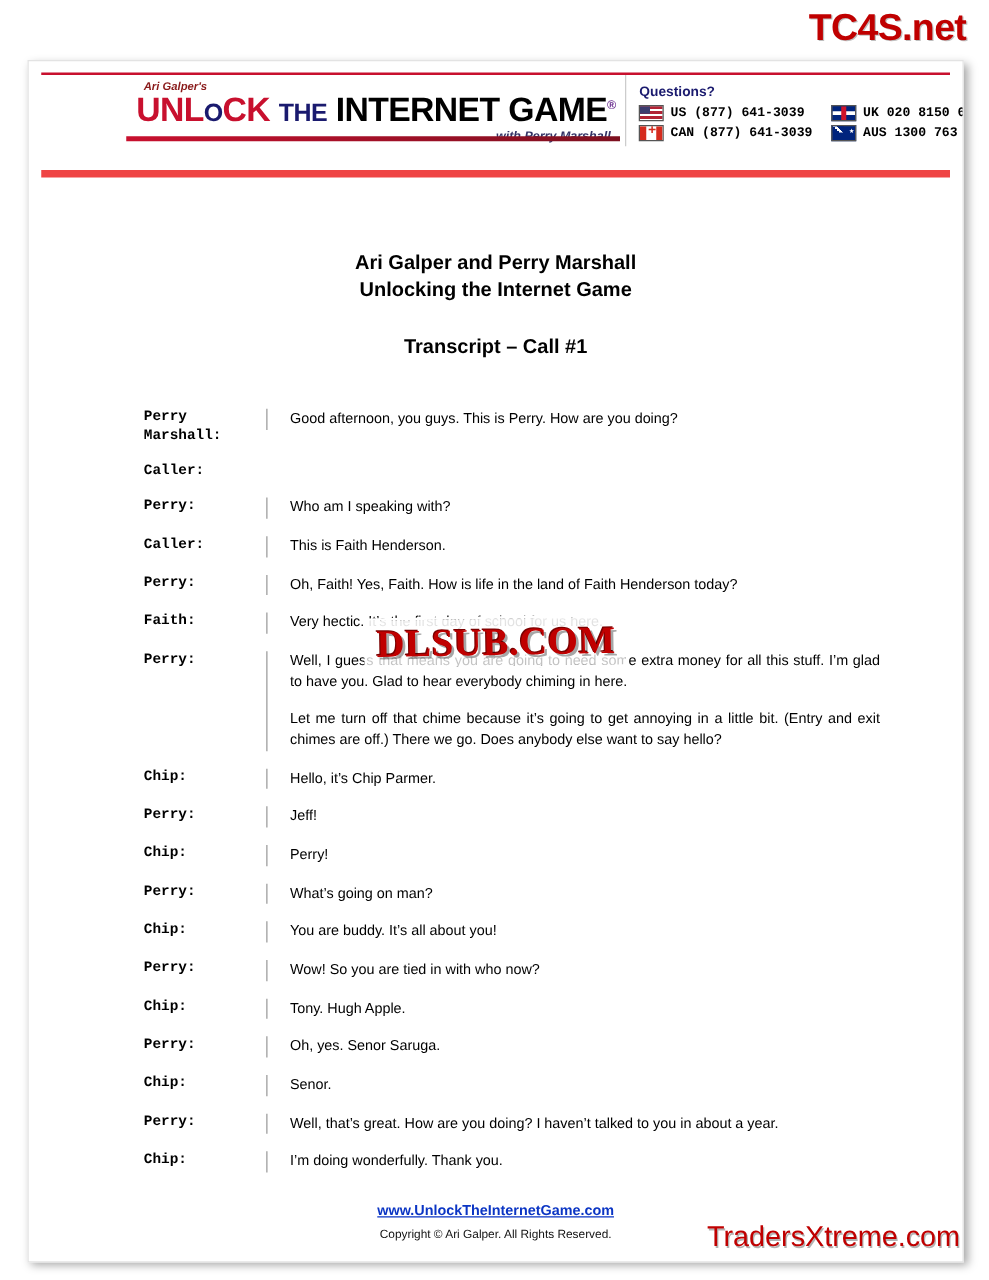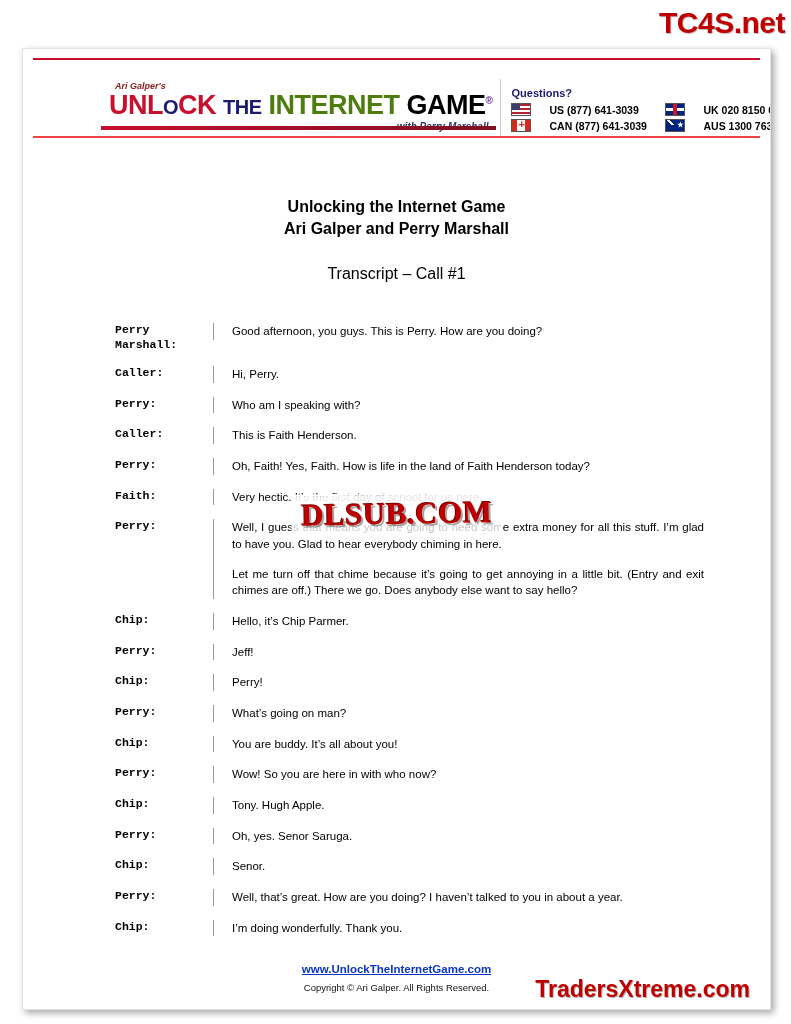--- a/index.html
+++ b/index.html
@@ -13,21 +13,21 @@
     position: relative;
     font-family: "Liberation Sans", sans-serif;
     color: #000000;
     overflow: hidden;
   }
 
   
   .tc4s-watermark {
     position: absolute;
     top: 6px;
-    right: 6px;
+    right: 18px;
     font-family: "Liberation Sans", sans-serif;
     font-weight: bold;
     font-size: 30px;
     color: #c00000;
     letter-spacing: -0.5px;
     text-shadow: 1px 1px 0 rgba(0,0,0,0.25);
   }
 
   
   .page {
@@ -41,24 +41,24 @@
     border: 1px solid #e3e3e3;
     overflow: hidden;
   }
 
   
   .banner {
     position: relative;
     margin: 9px 10px 0 10px;
     height: 76px;
     border-top: 2px solid #c8102e;
-    border-bottom: 2px solid #ef4444;
+    border-bottom: 6px solid #ef4444;
     background: #ffffff;
     display: flex;
-    align-items: flex-end;
+    align-items: flex-start;
   }
   .banner-photo {
     width: 62px;
     flex: 0 0 62px;
     background: linear-gradient(160deg,#4a5a73 0%, #2c3a4f 55%, #1b2434 100%);
     position: relative;
     overflow: hidden;
   }
   .banner-photo .face {
     position: absolute;
@@ -119,21 +119,21 @@
   .banner-main {
     font-family: "Liberation Sans", sans-serif;
     font-weight: bold;
     font-size: 27px;
     letter-spacing: -0.5px;
     line-height: 1;
     white-space: nowrap;
   }
   .banner-main .unlock { color: #c8102e; }
   .banner-main .the { color: #1a1a6e; font-size: 20px; }
-  .banner-main .internet { color: #4d7c0f; }
+  .banner-main .internet { color: #000000; }
   .banner-main .game { color: #000000; }
   .banner-main .reg { font-size: 10px; vertical-align: super; color: #6a2d8f; }
   .banner-sub {
     font-size: 10px;
     font-style: italic;
     font-weight: bold;
     color: #333366;
     text-align: right;
     margin-top: 2px;
     padding-right: 4px;
@@ -160,23 +160,24 @@
     margin-bottom: 4px;
   }
   .contact-grid {
     display: grid;
     grid-template-columns: 1fr 1fr;
     gap: 3px 8px;
   }
   .contact-item {
     display: flex;
     align-items: center;
-    gap: 18px;
+    gap: 5px;
     white-space: nowrap;
     font-size: 10.5px;
+    font-family: Liberation Mono, monospace;
   }
   .flag {
     width: 18px;
     height: 11px;
     flex: 0 0 18px;
     border: 1px solid #555;
     position: relative;
     overflow: hidden;
   }
   .flag.us { background: repeating-linear-gradient(#b22234 0 2px, #ffffff 2px 4px); }
@@ -213,21 +214,21 @@
     text-align: center;
     margin-top: 58px;
     font-size: 16px;
     font-weight: bold;
     line-height: 1.35;
   }
   .doc-subtitle {
     text-align: center;
     margin-top: 26px;
     font-size: 16px;
-    font-weight: normal;
+    font-weight: bold;
   }
 
   .transcript {
     margin: 40px 66px 0 92px;
     position: relative;
   }
   .row {
     display: flex;
     align-items: flex-start;
     margin-bottom: 14px;
@@ -288,24 +289,24 @@
     color: #0b35c4;
     text-decoration: underline;
   }
   .footer-copy {
     margin-top: 5px;
     font-size: 9.5px;
     color: #111111;
   }
   .tx-watermark {
     position: absolute;
-    right: 20px;
+    right: 2px;
     bottom: 6px;
     font-family: "Liberation Sans", sans-serif;
-    font-weight: bold;
+    font-weight: normal;
     font-size: 23px;
     color: #c00000;
     text-shadow: 1px 1px 0 rgba(0,0,0,0.3);
     white-space: nowrap;
   }
 </style>
 </head>
 <body>
 
 <div class="tc4s-watermark">TC4S.net</div>
@@ -348,38 +349,35 @@
         <div class="contact-item">
           <span class="flag au"></span>
           <span>AUS 1300 763 654</span>
         </div>
       </div>
     </div>
 
   </div>
 
   <div class="doc-title">
+    <div>Ari Galper and Perry Marshall</div>
     <div>Unlocking the Internet Game</div>
-    <div>Ari Galper and Perry Marshall</div>
   </div>
   <div class="doc-subtitle">Transcript – Call #1</div>
 
   <div class="transcript">
       <div class="row">
         <div class="speaker" style="white-space: pre-line;">Perry
 Marshall:</div>
         <div class="line-wrap">
           <div class="line">Good afternoon, you guys. This is Perry. How are you doing?</div>
         </div>
       </div>
       <div class="row">
         <div class="speaker" style="white-space: pre-line;">Caller:</div>
-        <div class="line-wrap">
-          <div class="line">Hi, Perry.</div>
-        </div>
       </div>
       <div class="row">
         <div class="speaker" style="white-space: pre-line;">Perry:</div>
         <div class="line-wrap">
           <div class="line">Who am I speaking with?</div>
         </div>
       </div>
       <div class="row">
         <div class="speaker" style="white-space: pre-line;">Caller:</div>
         <div class="line-wrap">
@@ -431,21 +429,21 @@
       </div>
       <div class="row">
         <div class="speaker" style="white-space: pre-line;">Chip:</div>
         <div class="line-wrap">
           <div class="line">You are buddy. It’s all about you!</div>
         </div>
       </div>
       <div class="row">
         <div class="speaker" style="white-space: pre-line;">Perry:</div>
         <div class="line-wrap">
-          <div class="line">Wow! So you are here in with who now?</div>
+          <div class="line">Wow! So you are tied in with who now?</div>
         </div>
       </div>
       <div class="row">
         <div class="speaker" style="white-space: pre-line;">Chip:</div>
         <div class="line-wrap">
           <div class="line">Tony. Hugh Apple.</div>
         </div>
       </div>
       <div class="row">
         <div class="speaker" style="white-space: pre-line;">Perry:</div>

